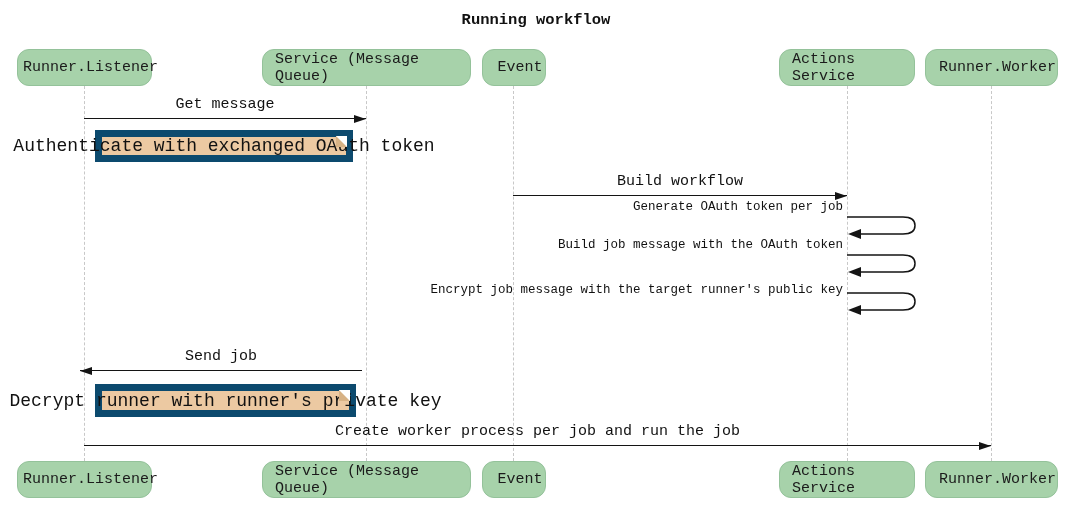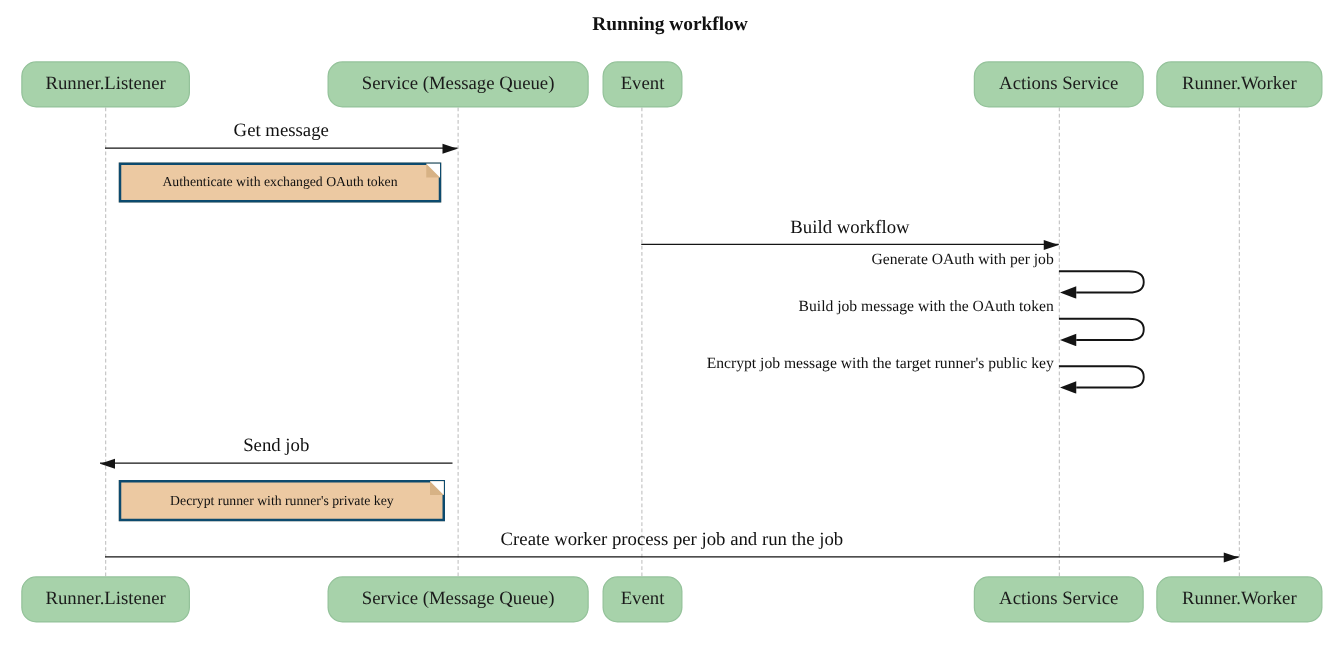--- a/index.html
+++ b/index.html
@@ -1,36 +1,36 @@
 <!DOCTYPE html>
 <html><head>
 <meta charset="utf-8">
 <style>
   html,body { margin:0; padding:0; background:#ffffff; }
   .diagram {
     position:relative;
     width:1072px; height:523px;
     background:#ffffff;
-    font-family:Liberation Serif, serif;
+    font-family:Liberation Mono, monospace;
     color:#141414;
     overflow:hidden;
   }
   .title {
     position:absolute; top:11px; left:0; width:1072px;
     text-align:center; font-size:15.5px; font-weight:700; color:#111;
   }
   .lifeline {
     position:absolute; top:86px; height:375px; width:0;
     border-left:1px dashed #c8c8c8;
   }
   .actor {
     position:absolute; height:37px;
     background:#a7d2aa; border:1px solid #94c29a; border-radius:12px;
     display:flex; align-items:center; justify-content:center;
-    font-size:15px; color:#1b1b1b; box-sizing:border-box;
+    font-size:15px; color:#1b1b1b; box-sizing:border-box;padding-left:12px;
   }
   .msg { position:absolute; }
   .msg-label {
     height:18px; line-height:18px; padding-bottom:4px;
     text-align:center; font-size:15px; color:#111; white-space:nowrap;
   }
   .msg-line { position:relative; border-top:1.5px solid #141414; }
   .arrow-right::after {
     content:""; position:absolute; right:0; top:-4.5px; width:0; height:0;
     border-left:12px solid #141414;
@@ -41,23 +41,23 @@
     border-right:12px solid #141414;
     border-top:4.5px solid transparent; border-bottom:4.5px solid transparent;
   }
   .self-label {
     position:absolute; right:229px; width:420px; height:16px; line-height:16px;
     text-align:right; font-size:12.5px; color:#111; white-space:nowrap;
   }
   .self-loop { position:absolute; left:847px; width:72px; height:24px; }
   .note {
     position:absolute; box-sizing:border-box;
-    background:#ecc9a2; border:2px solid #0c4a6e;
+    background:#ecc9a2; border:7px solid #0c4a6e;
     display:flex; align-items:center; justify-content:center;
-    text-align:center; font-size:11px; color:#111; white-space:nowrap;
+    text-align:center; font-size:18px; color:#111; white-space:nowrap;
   }
   .note::after {
     content:""; position:absolute; top:-1px; right:-1px; width:0; height:0;
     border-style:solid; border-width:0 11px 11px 0;
     border-color:#ffffff #ffffff #d7b285 #d7b285;
   }
 </style>
 </head>
 <body>
 
@@ -82,21 +82,21 @@
     <div class="msg-line arrow-right"></div>
   </div>
 
   <div class="note" style="left:95px; top:130px; width:258px; height:32px">Authenticate with exchanged OAuth token</div>
 
   <div class="msg" style="left:513px; top:173px; width:334px">
     <div class="msg-label">Build workflow</div>
     <div class="msg-line arrow-right"></div>
   </div>
 
-  <div class="self-label" style="top:199px">Generate OAuth with per job</div>
+  <div class="self-label" style="top:199px">Generate OAuth token per job</div>
   <svg class="self-loop" style="top:215px" viewBox="0 0 72 24">
     <path d="M0,2 H56 Q68,2 68,10.5 Q68,19 56,19 H14" fill="none" stroke="#141414" stroke-width="1.5"></path>
     <polygon points="14,14 14,24 1,19" fill="#141414"></polygon>
   </svg>
 
   <div class="self-label" style="top:237px">Build job message with the OAuth token</div>
   <svg class="self-loop" style="top:253px" viewBox="0 0 72 24">
     <path d="M0,2 H56 Q68,2 68,10.5 Q68,19 56,19 H14" fill="none" stroke="#141414" stroke-width="1.5"></path>
     <polygon points="14,14 14,24 1,19" fill="#141414"></polygon>
   </svg>

